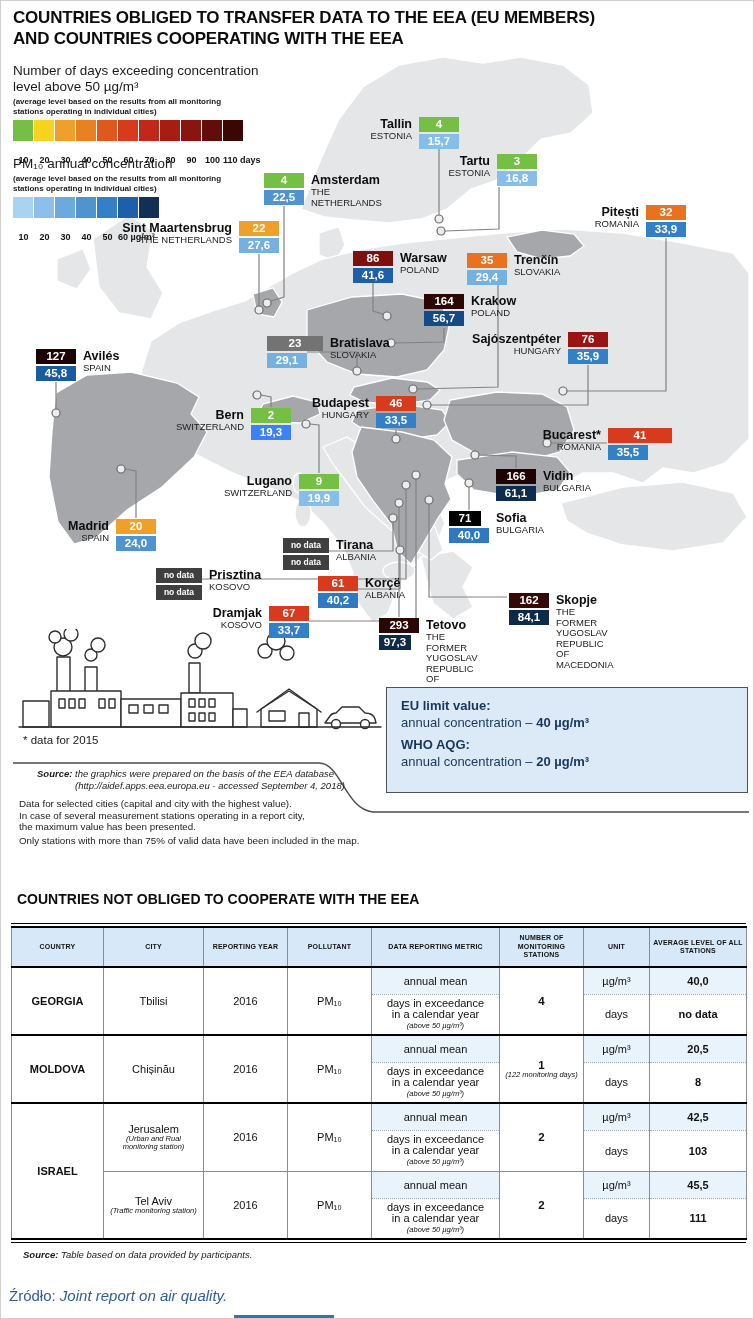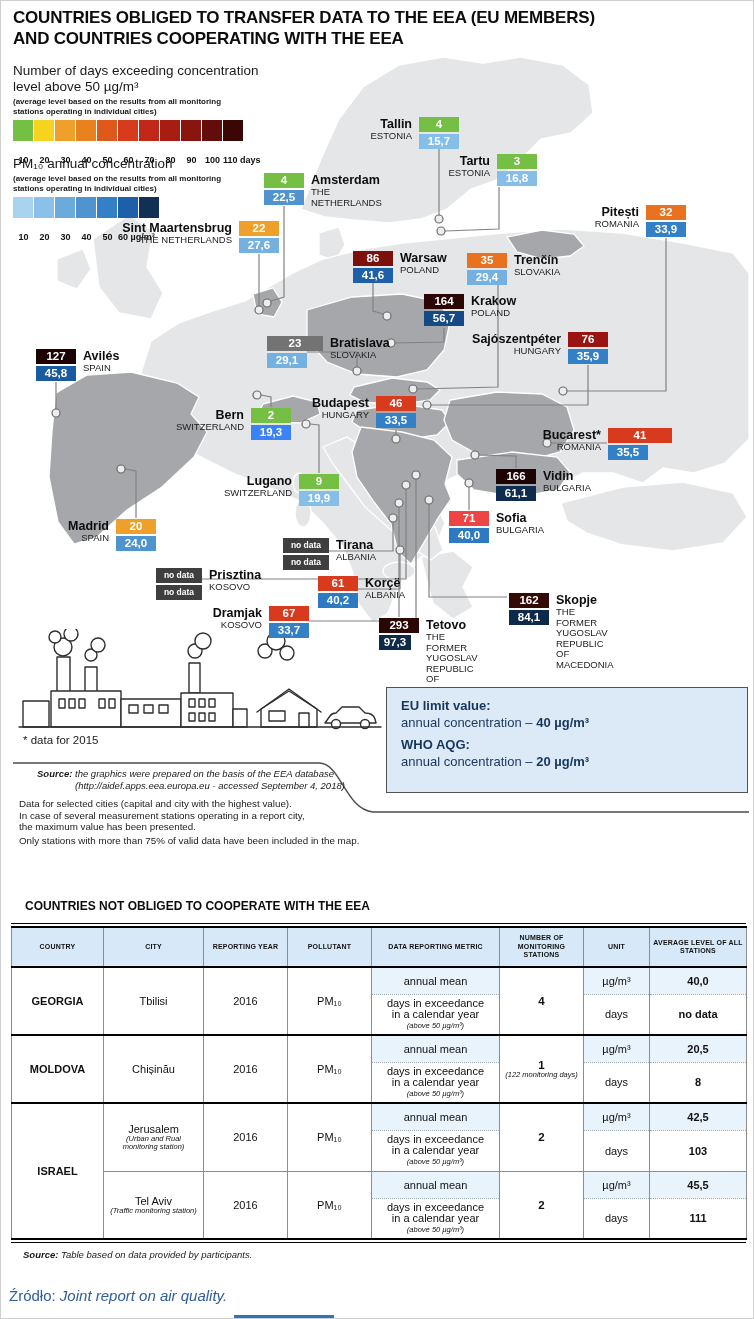--- a/index.html
+++ b/index.html
@@ -40,21 +40,21 @@
         font-size:13px;line-height:17px;z-index:4;}
   .eb-title{font-weight:bold;}
   .eb-who{margin-top:5px;}
   .eu-box i{font-style:italic;font-size:12px;}
   .footnote{position:absolute;left:22px;top:733px;font-size:11.5px;color:#1a1a1a;z-index:3;}
   .src-map{position:absolute;left:36px;top:767px;font-size:9.5px;font-style:italic;line-height:11.5px;color:#1a1a1a;z-index:3;}
   .src-map .b{font-weight:bold;}
   .src-map .ind{margin-left:38px;}
   .note1{position:absolute;left:18px;top:797px;font-size:9.8px;line-height:11.5px;color:#1a1a1a;z-index:3;}
   .note2{position:absolute;left:18px;top:834px;font-size:9.8px;color:#1a1a1a;z-index:3;}
-  h2.tbl-title{position:absolute;left:12px;top:886px;margin:12px;font-size:12px;font-weight:bold;color:#0d0d0d;z-index:3;}
+  h2.tbl-title{position:absolute;left:12px;top:886px;margin:4px;font-size:14px;font-weight:bold;color:#0d0d0d;z-index:3;}
   .tbl-wrap{position:absolute;left:10px;top:922px;width:735px;border-top:1px solid #000;border-bottom:1px solid #000;padding:2px 0;z-index:3;}
   table.data{border-collapse:collapse;width:735px;table-layout:fixed;border-top:2px solid #000;border-bottom:2px solid #000;color:#111;}
   table.data th{background:#d7e9f8;border:1px solid #8c8c8c;font-size:7px;font-weight:bold;text-align:center;
         height:36px;padding:1px 2px;line-height:8.5px;letter-spacing:0.2px;color:#111;}
   table.data td{border-left:1px solid #8c8c8c;border-right:1px solid #8c8c8c;text-align:center;
         vertical-align:middle;padding:2px 4px;font-size:11px;}
   tr.r-annual{height:27px;} tr.r-days{height:41px;}
   tr.group-start td{border-top:2px solid #000;}
   tr.city-start td{border-top:1px solid #8c8c8c;}
   td.blue{background:#e9f3fc;}
@@ -377,21 +377,21 @@
           <div class="chip" style="background: rgb(116, 191, 68); width: 40px;">9</div>
           <div class="chip" style="background: rgb(133, 190, 233); width: 40px;">19,9</div>
         </div>
         <div class="clabel left">
           <span class="cname">Lugano</span>
           <div class="ccountry">SWITZERLAND</div>
         </div>
       </div>
       <div class="city" style="left: 448px; top: 510px;">
         <div class="chips">
-          <div class="chip" style="background: #ef4444; width: 40px;">71</div>
+          <div class="chip" style="background: #000000; width: 32px;">71</div>
           <div class="chip" style="background: rgb(45, 121, 194); width: 40px;">40,0</div>
         </div>
         <div class="clabel right">
           <span class="cname">Sofia</span>
           <div class="ccountry">BULGARIA</div>
         </div>
       </div>
       <div class="city" style="left: 115px; top: 518px;">
         <div class="chips">
           <div class="chip" style="background: rgb(239, 160, 43); width: 40px;">20</div>

